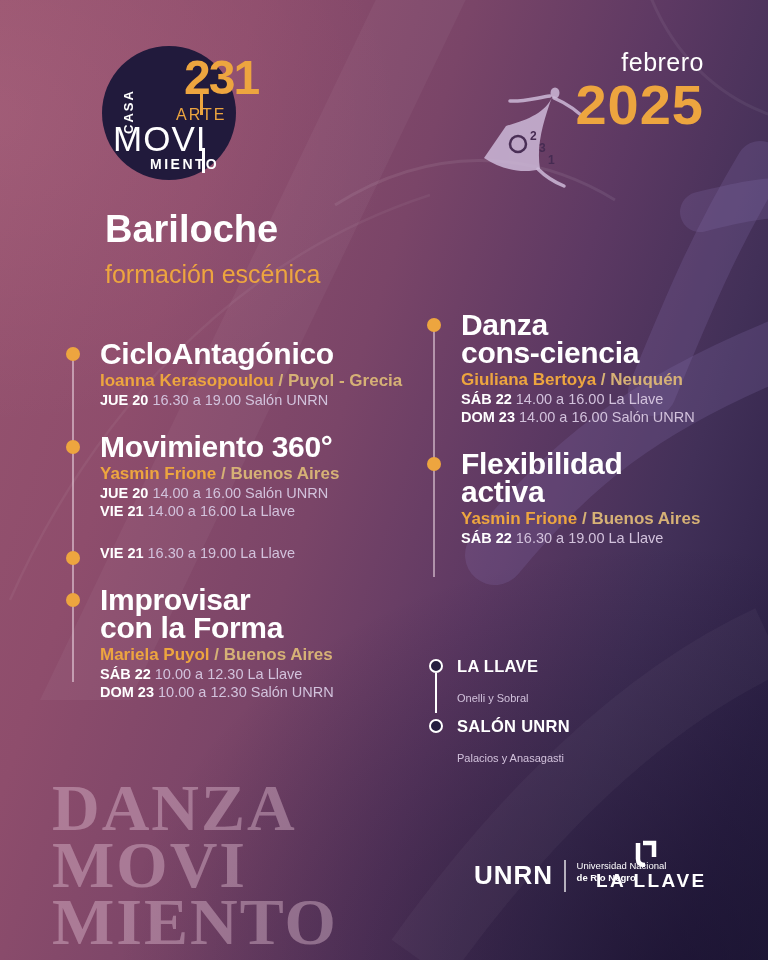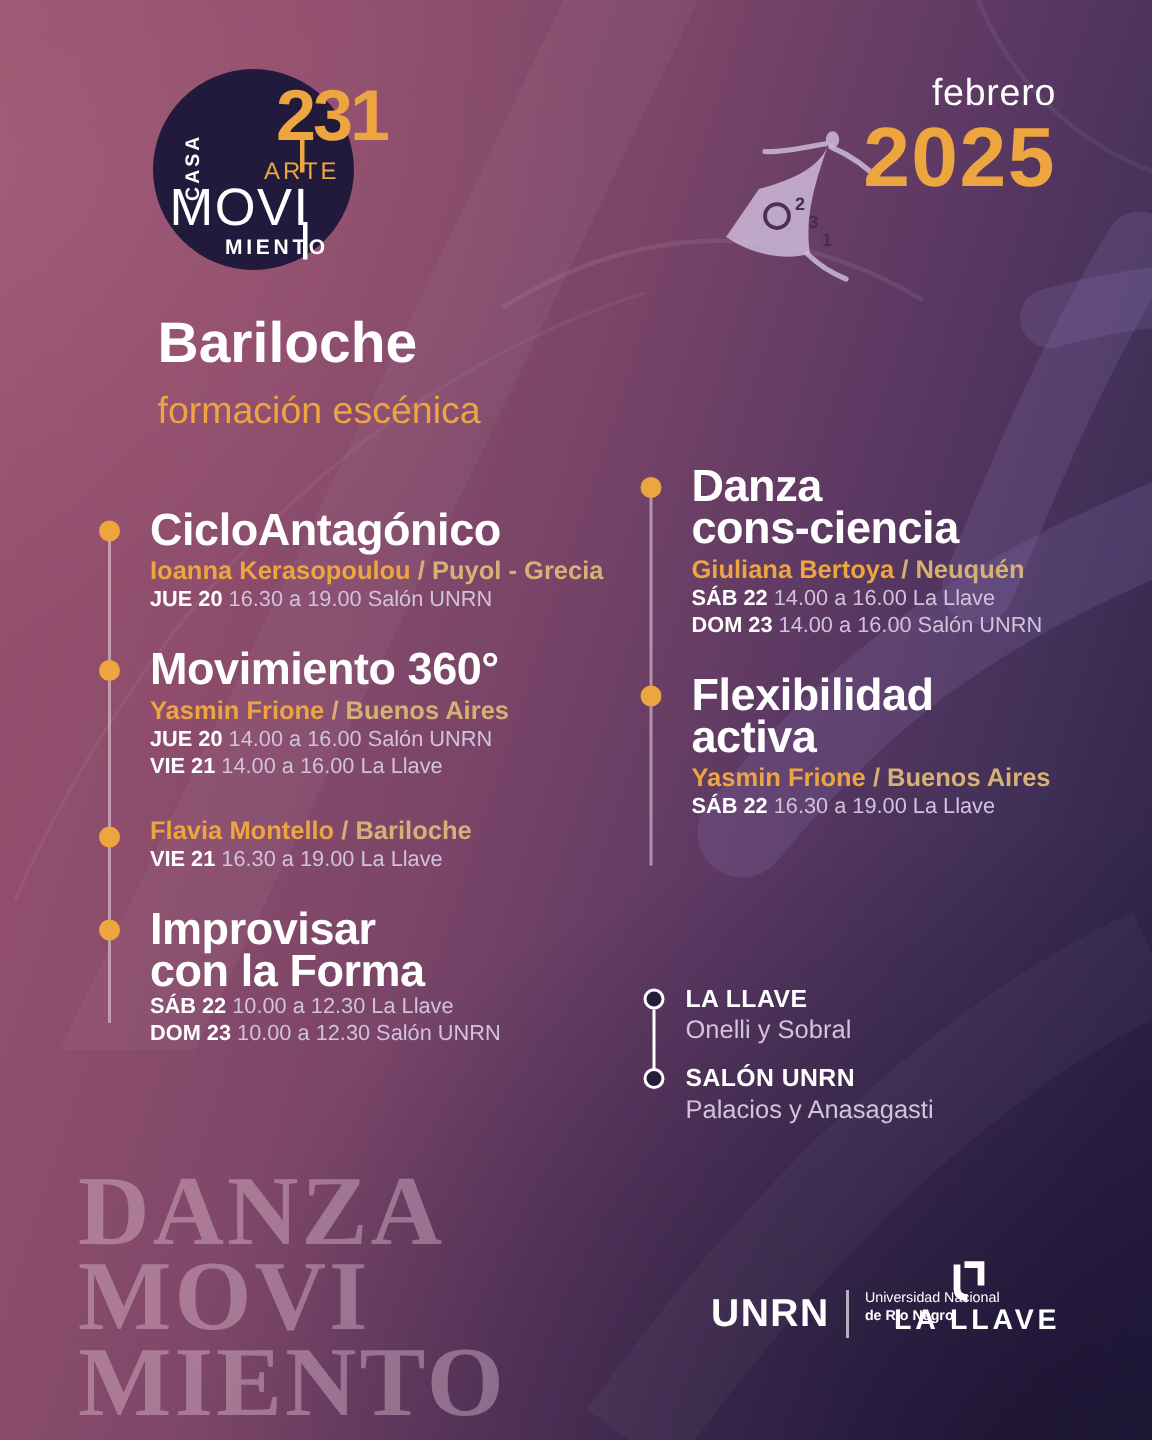--- a/index.html
+++ b/index.html
@@ -56,21 +56,21 @@
   .ev-origin{color:var(--gold-light);font-weight:600;}
   .ev-sched{font-size:14.5px;line-height:18px;color:var(--lav);font-weight:400;}
   .ev-sched b{color:#fff;font-weight:700;}
 
   
   .venues{position:absolute;left:429px;top:657px;}
   .venue-line{position:absolute;left:6px;top:16px;width:2px;height:40px;background:#fff;}
   .venue{position:relative;padding-left:28px;margin-bottom:13px;}
   .venue-dot{position:absolute;left:0;top:2px;width:10px;height:10px;border:2.5px solid #fff;border-radius:50%;background:#241d3f;}
   .venue-name{font-size:16.5px;font-weight:700;color:#fff;letter-spacing:0.3px;}
-  .venue-addr{font-size:17px;color:var(--lav);margin-top:1px;}
+  .venue-addr{font-size:11px;color:var(--lav);margin-top:16px;}
 
   
   .watermark{position:absolute;left:52px;top:779px;font-family:"Liberation Serif","DejaVu Serif",serif;font-weight:700;font-size:66px;line-height:57px;color:rgba(226,193,212,0.42);letter-spacing:2px;}
 
   
   .footer-unrn{position:absolute;left:474px;top:860px;display:flex;align-items:flex-start;gap:11px;}
   .unrn-word{font-size:26px;font-weight:700;color:#fff;letter-spacing:1px;}
   .unrn-divider{width:1.5px;height:32px;background:rgba(255,255,255,0.65);}
   .unrn-sub{font-size:9.5px;color:#fff;line-height:11.5px;}
   .unrn-sub .bold{font-weight:700;}
@@ -145,26 +145,26 @@
         </div>
         <div class="event">
           <span class="bullet"></span>
           <div class="ev-title">Movimiento 360°</div>
           <div class="ev-sub"><span class="ev-name">Yasmin Frione</span><span class="ev-origin"> / </span><span class="ev-origin">Buenos Aires</span></div>
           <div class="ev-sched"><b>JUE 20</b> 14.00 a 16.00 Salón UNRN</div>
           <div class="ev-sched"><b>VIE 21</b> 14.00 a 16.00 La Llave</div>
         </div>
         <div class="event">
           <span class="bullet"></span>
-          <div class="ev-sub"><span class="ev-name">Flavia Montello</span><span class="ev-origin"> / </span><span class="ev-origin">Bariloche</span></div>
           <div class="ev-sched"><b>VIE 21</b> 16.30 a 19.00 La Llave</div>
         </div>
         <div class="event">
           <span class="bullet"></span>
           <div class="ev-title">Improvisar<br>con la Forma</div>
+          <div class="ev-sub"><span class="ev-name">Mariela Puyol</span><span class="ev-origin"> / </span><span class="ev-origin">Buenos Aires</span></div>
           <div class="ev-sched"><b>SÁB 22</b> 10.00 a 12.30 La Llave</div>
           <div class="ev-sched"><b>DOM 23</b> 10.00 a 12.30 Salón UNRN</div>
         </div>
       </div>
   </div>
 
   <div class="col col-right">
     <div class="col-line"></div>
     <div id="col-right-events">
         <div class="event">

